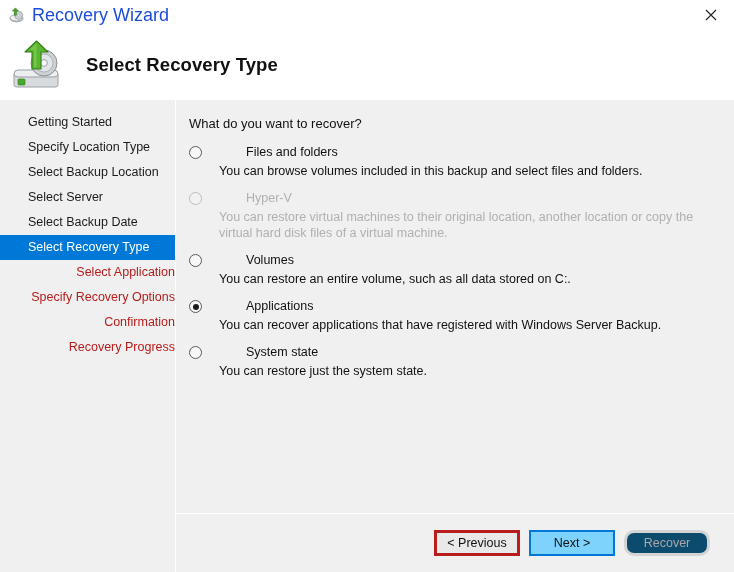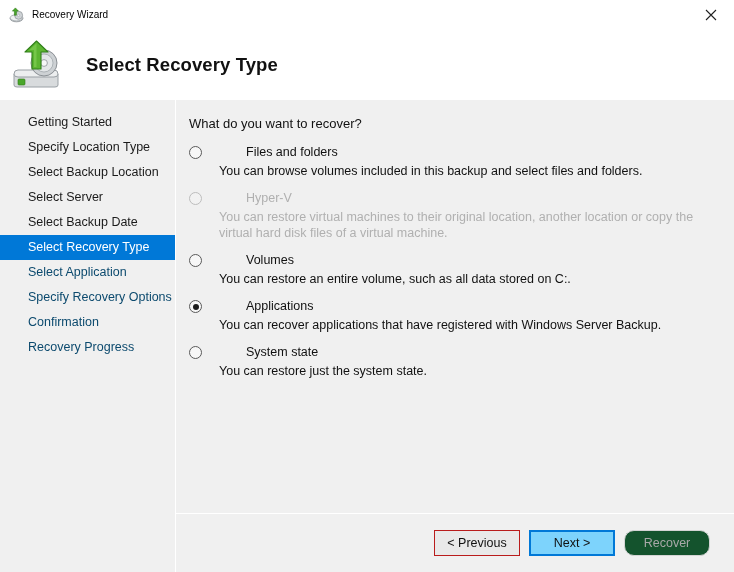--- a/index.html
+++ b/index.html
@@ -35,22 +35,22 @@
   }
   .titlebar-icon {
     margin-left: 8px;
     margin-right: 7px;
     width: 17px;
     height: 17px;
     display: block;
     flex: 0 0 auto;
   }
   .titlebar-text {
-    font-size: 10px;
-    color: #000000;
+    font-size: 18px;
+    color: #1d4ed8;
     white-space: nowrap;
     line-height: 1;
   }
   .close-button {
     position: absolute;
     top: 0;
     right: 0;
     width: 46px;
     height: 30px;
     display: flex;
@@ -104,21 +104,21 @@
   }
   .step {
     height: 25px;
     line-height: 25px;
     padding-left: 28px;
     font-size: 12.5px;
     color: #1b1b1b;
     white-space: nowrap;
     box-sizing: border-box;
   }
-  .step.disabled { color: #0c4a6e; }
+  .step.disabled { color: #b91c1c; text-align: right; }
   .step.current {
     background: #0078d7;
     color: #ffffff;
   }
 
   .content {
     flex: 1 1 auto;
     background: #f0f0f0;
     position: relative;
     display: flex;
@@ -202,36 +202,36 @@
     box-sizing: border-box;
   }
   .btn {
     width: 86px;
     height: 26px;
     margin-left: 9px;
     font-family: "Liberation Sans", sans-serif;
     font-size: 12.5px;
     color: #111111;
     background: #e9e9e9;
-    border: 1px solid #b91c1c;
+    border: 3px solid #b91c1c;
     box-sizing: border-box;
     display: flex;
     align-items: center;
     justify-content: center;
     cursor: default;
     line-height: 1;
     padding: 0;
   }
   .btn.default {
     border: 2px solid #0078d7;
     background: #7dd3fc;
   }
   .btn.disabled {
     color: #a8a8a8;
-    background: #14532d;
+    background: #0c4a6e;
     border-color: #d4d4d4;
     border-radius: 10px;
   }
 </style>
 </head>
 <body>
 
 <div id="window">
 
   <div class="titlebar">

